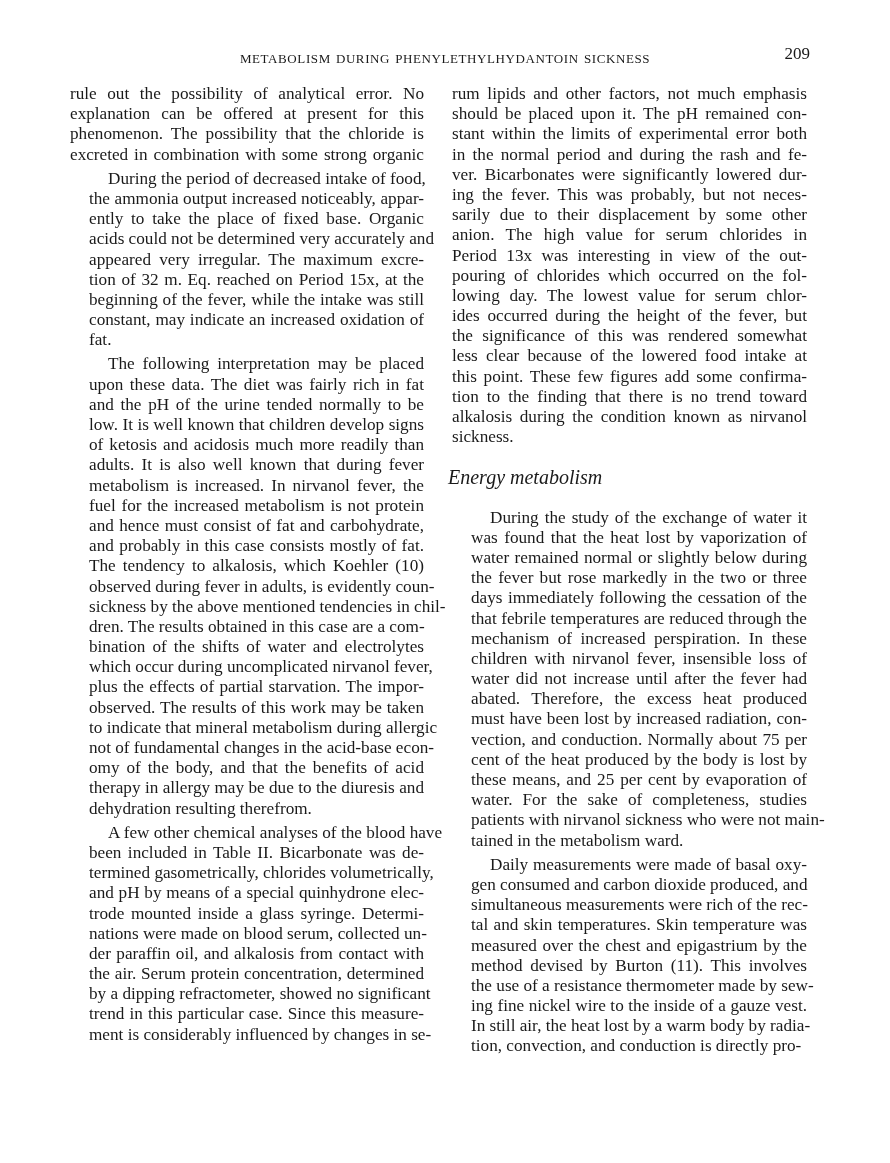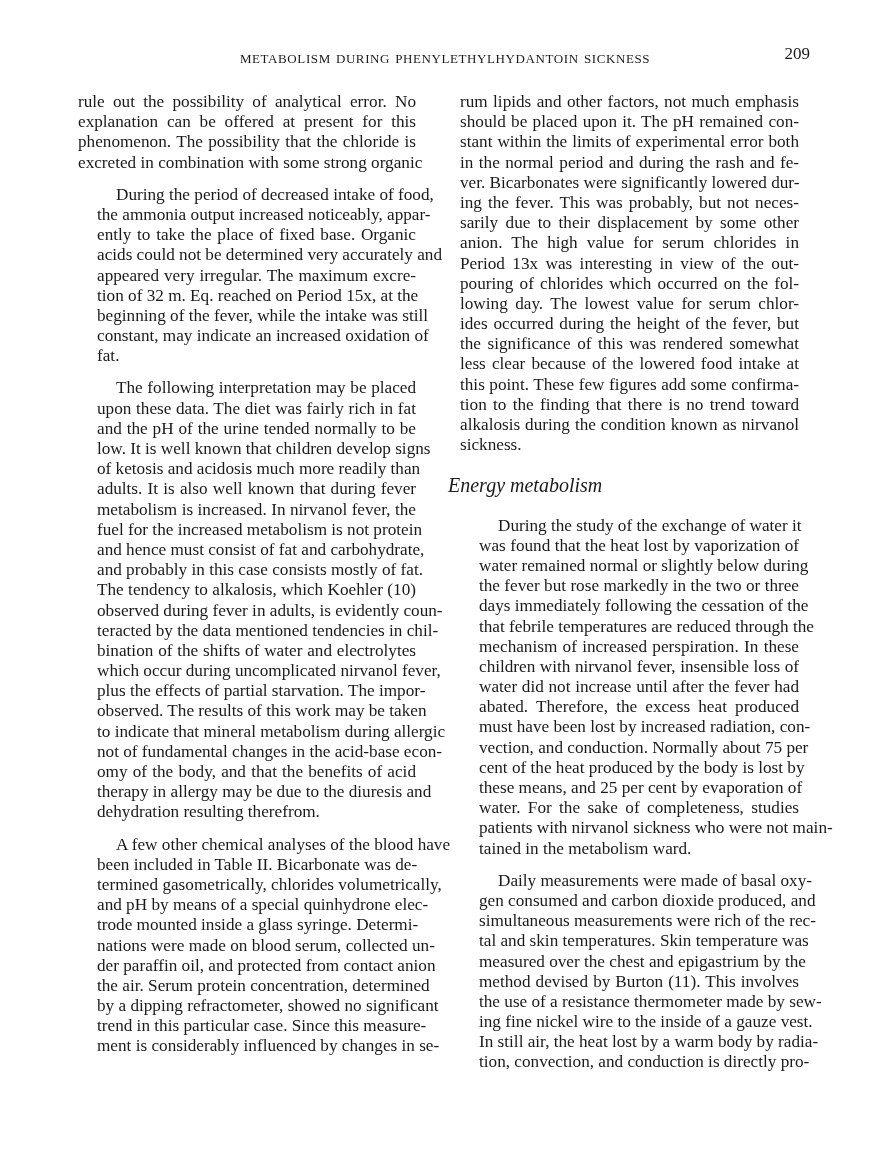--- a/index.html
+++ b/index.html
@@ -19,21 +19,21 @@
   .page-number {
     position: absolute; right: 80px; top: 0px; font-size: 17px; margin-left: 10px;
   }
   .col {
     position: absolute; top: 80px;
     font-size: 17.2px; line-height: 20.2px;
     text-align: justify; hyphens: none;
   }
   .col-left { left: 66px; width: 362px; }
   .col-right { left: 448px; width: 363px; }
-  .col p { margin: 12px; text-indent: 0; }
+  .col p { margin: 4px; text-indent: 0; }
   .col p.indent { text-indent: 19px; }
   .line { display: block; text-align: justify; text-align-last: justify; white-space: nowrap; height: 20.2px; overflow: visible; }
   .line.last { text-align-last: left; }
   .section-heading {
     text-align: left; font-style: italic; margin: 20px 0 20px 0;
     height: 20.2px; line-height: 20.2px; font-size: 20px;
   }
 </style>
 </head>
 <body>
@@ -67,39 +67,40 @@
       <span class="line">and the pH of the urine tended normally to be</span>
       <span class="line">low.  It is well known that children develop signs</span>
       <span class="line">of ketosis and acidosis much more readily than</span>
       <span class="line">adults.  It is also well known that during fever</span>
       <span class="line">metabolism is increased.  In nirvanol fever, the</span>
       <span class="line">fuel for the increased metabolism is not protein</span>
       <span class="line">and hence must consist of fat and carbohydrate,</span>
       <span class="line">and probably in this case consists mostly of fat.</span>
       <span class="line">The tendency to alkalosis, which Koehler (10)</span>
       <span class="line">observed during fever in adults, is evidently coun-</span>
-      <span class="line">teracted by the data mentioned tendencies in chil-</span>
+      <span class="line">sickness by the above mentioned tendencies in chil-</span>
+      <span class="line">dren.  The results obtained in this case are a com-</span>
       <span class="line">bination of the shifts of water and electrolytes</span>
       <span class="line">which occur during uncomplicated nirvanol fever,</span>
       <span class="line">plus the effects of partial starvation.  The impor-</span>
       <span class="line">observed.  The results of this work may be taken</span>
       <span class="line">to indicate that mineral metabolism during allergic</span>
       <span class="line">not of fundamental changes in the acid-base econ-</span>
       <span class="line">omy of the body, and that the benefits of acid</span>
       <span class="line">therapy in allergy may be due to the diuresis and</span>
       <span class="line last">dehydration resulting therefrom.</span>
     </p>
     <p class="indent">
       <span class="line" style="padding-left: 19px;">A few other chemical analyses of the blood have</span>
       <span class="line">been included in Table II.  Bicarbonate was de-</span>
       <span class="line">termined gasometrically, chlorides volumetrically,</span>
       <span class="line">and pH by means of a special quinhydrone elec-</span>
       <span class="line">trode mounted inside a glass syringe.  Determi-</span>
       <span class="line">nations were made on blood serum, collected un-</span>
-      <span class="line">der paraffin oil, and protected from contact anion</span>
+      <span class="line">der paraffin oil, and alkalosis from contact with</span>
       <span class="line">the air.  Serum protein concentration, determined</span>
       <span class="line">by a dipping refractometer, showed no significant</span>
       <span class="line">trend in this particular case.  Since this measure-</span>
       <span class="line last">ment is considerably influenced by changes in se-</span>
     </p>
   </div>
 
 <div class="col col-right">
   <div id="right-before">
       <p>

